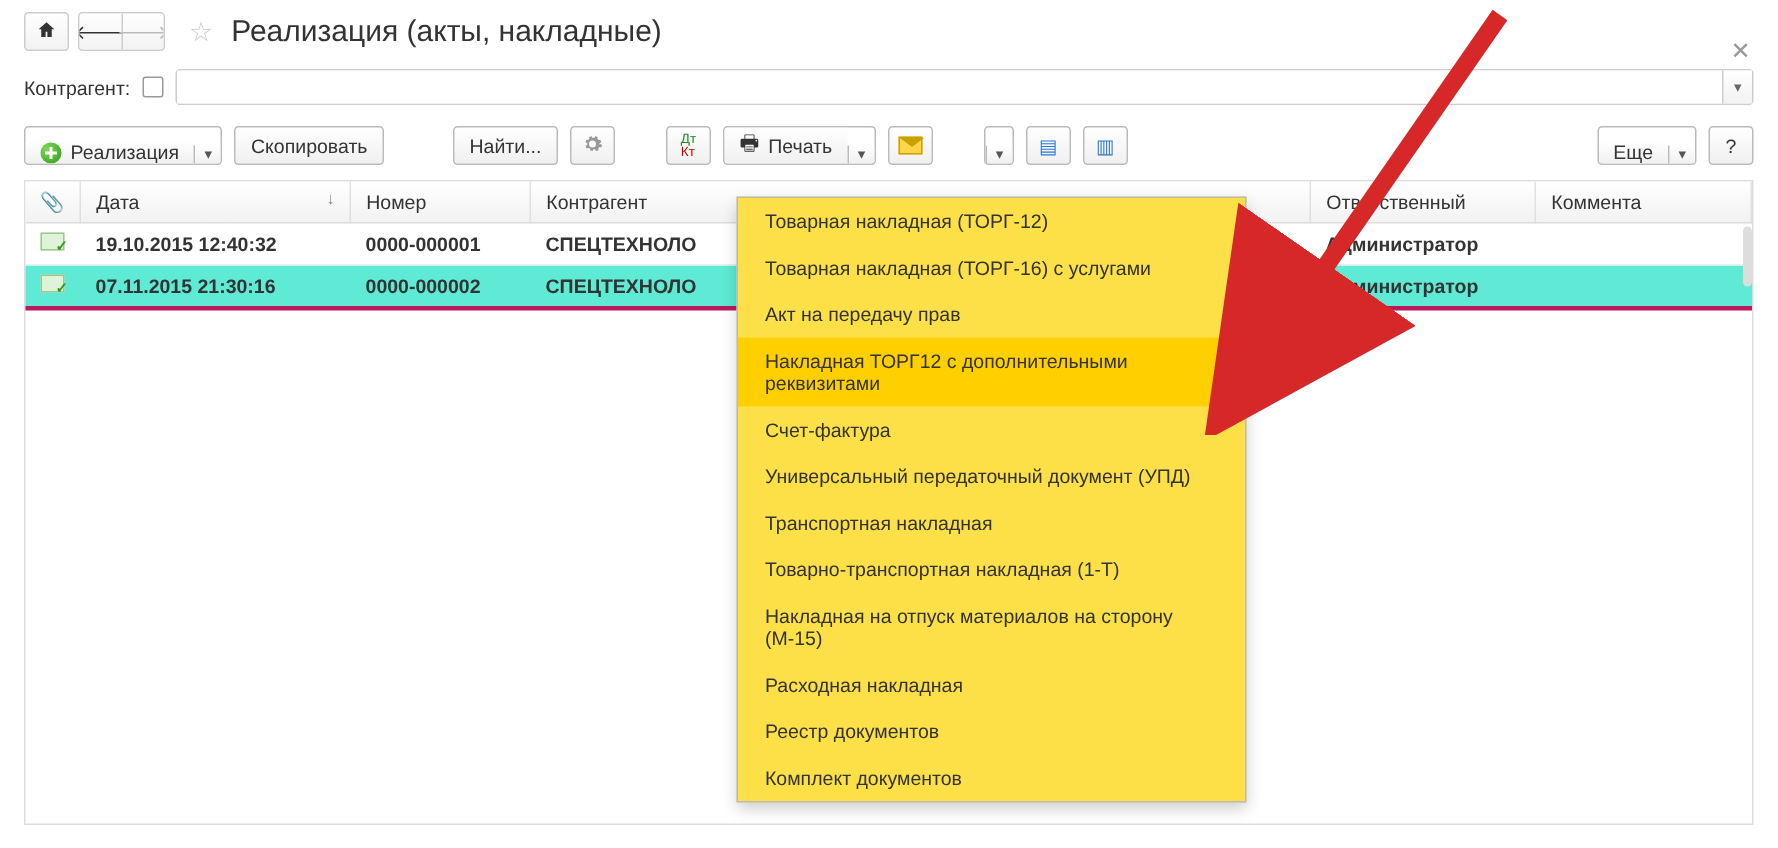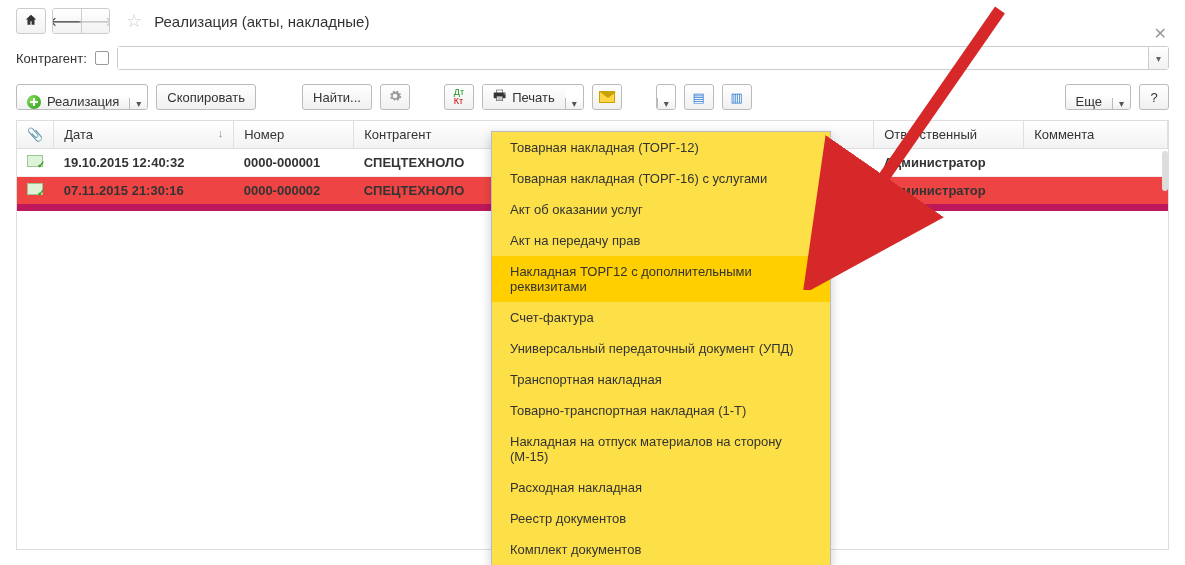--- a/index.html
+++ b/index.html
@@ -42,21 +42,21 @@
   .nav-group .nav-half {
     width: 28px;
     display: inline-flex;
     align-items: center;
     justify-content: center;
     background: linear-gradient(#fff, #f2f2f2);
     cursor: pointer;
   }
   .nav-group .nav-half + .nav-half { border-left: 1px solid #ccc; }
   .star-icon { color: #ccc; font-size: 18px; margin: 0 6px 0 10px; cursor: pointer; }
-  .page-title { font-size: 15px; color: #333; }
+  .page-title { font-size: 20px; color: #333; }
   .close-x {
     position: absolute; right: 18px; top: 24px;
     color: #999; font-size: 16px; cursor: pointer;
   }
   .filter-row {
     display: flex; align-items: center;
     padding: 4px 16px 10px 16px; gap: 8px;
   }
   .filter-label { color: #333; }
   .checkbox-box {
@@ -153,23 +153,23 @@
   }
   th.attach-col { width: 34px; text-align:center; }
   th .sort-arrow { float:right; color:#888; font-size:11px; }
   td {
     padding: 6px 10px;
     border-bottom: 1px solid #eee;
     font-size: 13px;
     font-weight: bold;
   }
   tr.sel td {
-    background: #ef4444;
+    background: #5eead4;
     border-top: 1px solid #f5c242;
-    border-bottom: 7px solid #be185d;
+    border-bottom: 3px solid #be185d;
   }
   .row-ico {
     width: 16px; height: 12px;
     background: #dff3d9; border:1px solid #9cc78f;
     position: relative; display:inline-block;
   }
   .row-ico::after {
     content:'✓'; position:absolute; right:-3px; bottom:-4px;
     color:#2e9c1a; font-size:10px; font-weight:bold;
   }
@@ -346,21 +346,20 @@
           <td></td>
         </tr>
       </tbody>
   </table>
   <div class="scroll-marker"></div>
 </div>
 
 <div class="dropdown-menu" id="print-menu">
     <div class="item">Товарная накладная (ТОРГ-12)</div>
     <div class="item">Товарная накладная (ТОРГ-16) с услугами</div>
-    <div class="item">Акт об оказании услуг</div>
     <div class="item">Акт на передачу прав</div>
     <div class="item hi">Накладная ТОРГ12 с дополнительными реквизитами</div>
     <div class="item">Счет-фактура</div>
     <div class="item">Универсальный передаточный документ (УПД)</div>
     <div class="item">Транспортная накладная</div>
     <div class="item">Товарно-транспортная накладная (1-Т)</div>
     <div class="item">Накладная на отпуск материалов на сторону (М-15)</div>
     <div class="item">Расходная накладная</div>
     <div class="item">Реестр документов</div>
     <div class="item">Комплект документов</div>

